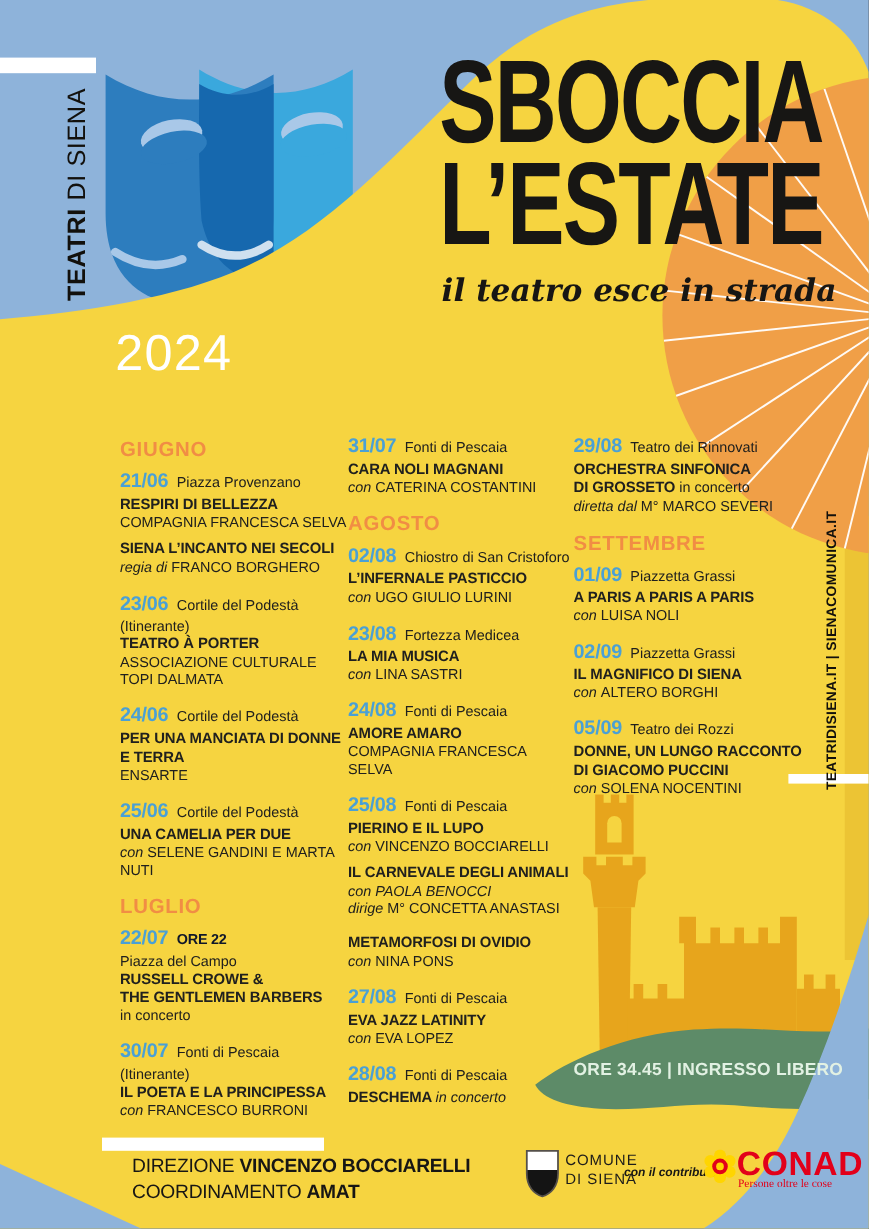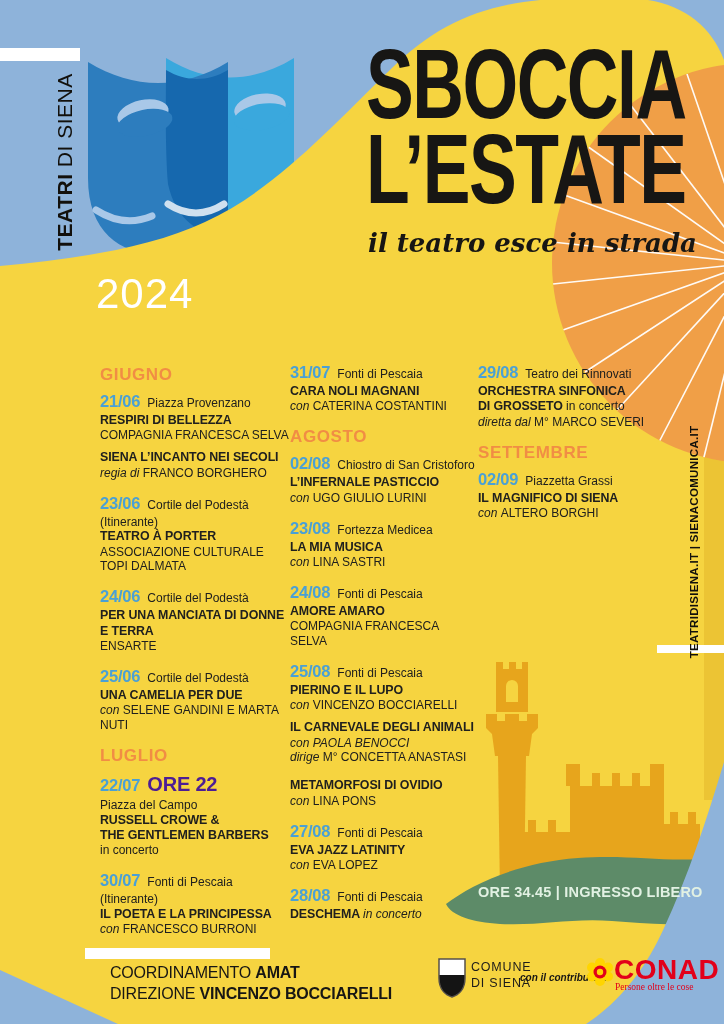--- a/index.html
+++ b/index.html
@@ -41,21 +41,21 @@
   
   .col{position:absolute;top:336px;margin-top:27px;}
   .col-0{left:100px;width:192px;}
   .col-1{left:290px;width:186px;}
   .col-2{left:478px;width:192px;}
   .month{font-size:17px;font-weight:800;color:#f18d44;letter-spacing:.6px;margin:12px 0 7px;}
   .col .month:first-child{margin-top:2px;}
   .event{margin-bottom:13px;}
   .dateline{margin-bottom:2px;}
   .date{font-size:16.5px;font-weight:800;color:#4aa0d5;margin-right:7px;letter-spacing:-.2px;}
-  .time{font-size:20px;font-weight:800;color:#4c1d95;margin-right:7px;letter-spacing:-.2px;}
+  .time{font-size:12px;font-weight:800;color:#0f172a;margin-right:7px;letter-spacing:-.2px;}
   .loc{font-size:12px;color:#20201e;}
   .locline{font-size:12px;color:#20201e;line-height:1.22;}
   .line{font-size:12px;line-height:1.24;color:#20201e;}
   .seg-b{font-weight:800;font-size:12.4px;letter-spacing:-.1px;}
   .seg-i{font-style:italic;}
   .gap{height:7px;}
 
   
   .badge{
     left:478px;top:884px;width:214px;text-align:center;
@@ -220,54 +220,65 @@
         <div class="dateline"><span class="date">25/08</span><span class="loc">Fonti di Pescaia</span></div>
         <div class="line"><span class="seg-b">PIERINO E IL LUPO</span></div>
         <div class="line"><span class="seg-i">con </span><span class="seg-n">VINCENZO BOCCIARELLI</span></div>
         <div class="gap"></div>
         <div class="line"><span class="seg-b">IL CARNEVALE DEGLI ANIMALI</span></div>
         <div class="line"><span class="seg-i">con PAOLA BENOCCI</span></div>
         <div class="line"><span class="seg-i">dirige </span><span class="seg-n">M° CONCETTA ANASTASI</span></div>
       </div>
       <div class="event">
         <div class="line"><span class="seg-b">METAMORFOSI DI OVIDIO</span></div>
-        <div class="line"><span class="seg-i">con </span><span class="seg-n">LINA PONS</span></div>
+        <div class="line"><span class="seg-i">con </span><span class="seg-n">NINA PONS</span></div>
       </div>
       <div class="event">
         <div class="dateline"><span class="date">27/08</span><span class="loc">Fonti di Pescaia</span></div>
         <div class="line"><span class="seg-b">EVA JAZZ LATINITY</span></div>
         <div class="line"><span class="seg-i">con </span><span class="seg-n">EVA LOPEZ</span></div>
       </div>
       <div class="event">
         <div class="dateline"><span class="date">28/08</span><span class="loc">Fonti di Pescaia</span></div>
         <div class="line"><span class="seg-b">DESCHEMA </span><span class="seg-i">in concerto</span></div>
       </div>
     </div>
   <div class="col col-2">
       <div class="event">
         <div class="dateline"><span class="date">29/08</span><span class="loc">Teatro dei Rinnovati</span></div>
         <div class="line"><span class="seg-b">ORCHESTRA SINFONICA</span></div>
         <div class="line"><span class="seg-b">DI GROSSETO </span><span class="seg-n">in concerto</span></div>
         <div class="line"><span class="seg-i">diretta dal </span><span class="seg-n">M° MARCO SEVERI</span></div>
       </div>
       <div class="month">SETTEMBRE</div>
       <div class="event">
+        <div class="dateline"><span class="date">01/09</span><span class="loc">Piazzetta Grassi</span></div>
+        <div class="line"><span class="seg-b">A PARIS A PARIS A PARIS</span></div>
+        <div class="line"><span class="seg-i">con </span><span class="seg-n">LUISA NOLI</span></div>
+      </div>
+      <div class="event">
         <div class="dateline"><span class="date">02/09</span><span class="loc">Piazzetta Grassi</span></div>
         <div class="line"><span class="seg-b">IL MAGNIFICO DI SIENA</span></div>
         <div class="line"><span class="seg-i">con </span><span class="seg-n">ALTERO BORGHI</span></div>
       </div>
+      <div class="event">
+        <div class="dateline"><span class="date">05/09</span><span class="loc">Teatro dei Rozzi</span></div>
+        <div class="line"><span class="seg-b">DONNE, UN LUNGO RACCONTO</span></div>
+        <div class="line"><span class="seg-b">DI GIACOMO PUCCINI</span></div>
+        <div class="line"><span class="seg-i">con </span><span class="seg-n">SOLENA NOCENTINI</span></div>
+      </div>
     </div>
 
   <div class="abs rail-right">TEATRIDISIENA.IT | SIENACOMUNICA.IT</div>
 
   <div class="abs badge">ORE 34.45 | INGRESSO LIBERO</div>
 
   <div class="abs credits">
+    <div><span class="lbl">DIREZIONE </span><span class="nm">VINCENZO BOCCIARELLI</span></div>
     <div><span class="lbl">COORDINAMENTO </span><span class="nm">AMAT</span></div>
-    <div><span class="lbl">DIREZIONE </span><span class="nm">VINCENZO BOCCIARELLI</span></div>
   </div>
 
   <svg class="abs" style="left:437px;top:956px" width="30" height="43" viewBox="0 0 30 43">
     <path d="M2,3 H28 V19 H2 Z" fill="#ffffff"></path>
     <path d="M2,19 H28 V22 C28,33 22,39 15,41 C8,39 2,33 2,22 Z" fill="#141414"></path>
     <path d="M2,3 H28 V22 C28,33 22,39 15,41 C8,39 2,33 2,22 Z" fill="none" stroke="#55504a" stroke-width="1.5"></path>
   </svg>
   <div class="abs comune-text">
     <div>COMUNE</div>
     <div>DI SIENA</div>

